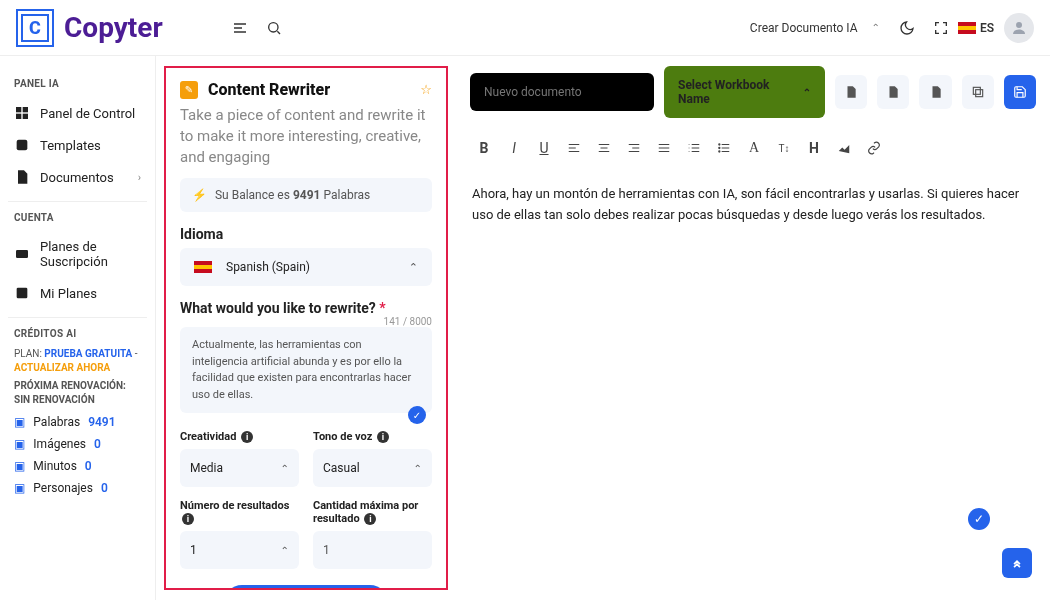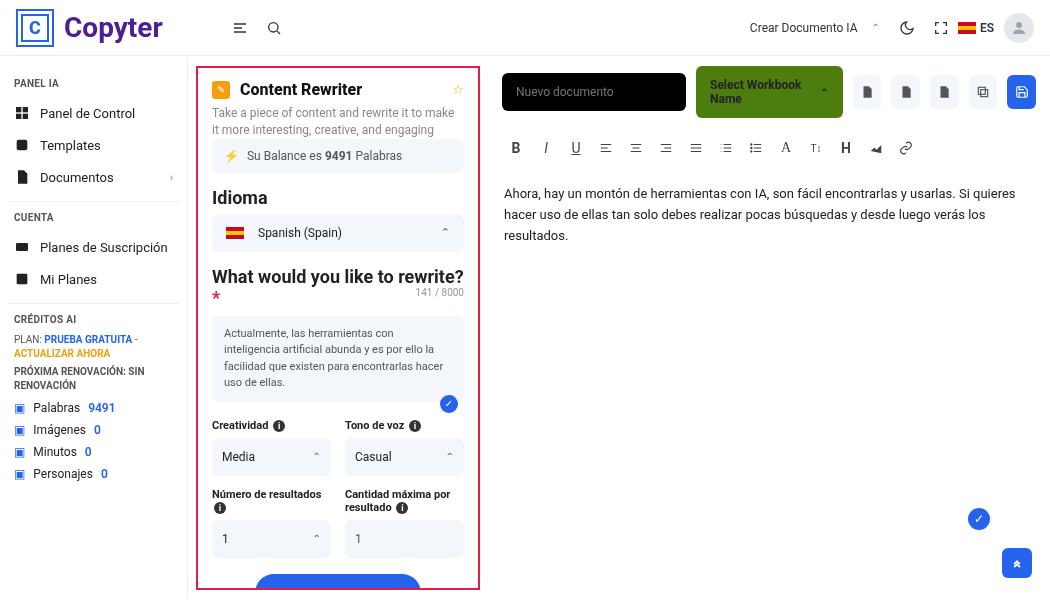--- a/index.html
+++ b/index.html
@@ -15,44 +15,44 @@
   .hicon svg { width:16px; height:16px; }
   .doc-ia { font-size:12px; color:#333; margin-right:4px;}
   .chev { font-size:10px; color:#777; margin: 0 10px; }
   .flag { display:inline-block; width:18px; height:12px; background: linear-gradient(to bottom, #c60b1e 33%, #ffc400 33%, #ffc400 66%, #c60b1e 66%); margin-right:4px; vertical-align:middle;}
   .avatar { width:30px; height:30px; border-radius:50%; background:#e5e7eb; display:flex; align-items:center; justify-content:center; margin-left:10px;}
   .avatar svg { width:18px; height:18px; color:#9ca3af;}
   
   .main { display:flex; height: calc(600px - 56px); }
   
   
-  .sidebar { width: 188px; border-right:1px solid #eee; padding: 12px 8px; overflow:auto; }
+  .sidebar { width: 156px; border-right:1px solid #eee; padding: 12px 8px; overflow:auto; }
   .sb-title { font-size:10px; font-weight:700; color:#555; letter-spacing:0.3px; margin: 10px 6px 8px;}
   .sb-item { display:flex; align-items:center; padding:8px 6px; font-size:13px; color:#222; cursor:pointer; gap:10px;}
   .sb-item .ico { width:16px; height:16px; display:flex; align-items:center; justify-content:center;}
   .sb-item .arrow { margin-left:auto; color:#888; font-size:11px;}
   .sb-divider { border-top:1px solid #eee; margin:8px 0;}
   .sb-small { font-size:10px; color:#555; margin:4px 6px; line-height:1.4;}
   .link-blue { color:#2563eb; font-weight:700; }
   .link-orange { color:#f59e0b; font-weight:700;}
   .stat { display:flex; align-items:center; gap:8px; font-size:12px; padding:4px 6px; color:#222;}
   .stat .ico { color:#2563eb; }
   .stat .val { color:#2563eb; font-weight:600;}
   
   
   .tpl-wrap { width: 300px; padding: 10px 8px; }
   .tpl { border: 2px solid #e11d48; height: 100%; padding: 12px 14px; position:relative; overflow:auto;}
   .tpl-header { display:flex; align-items:center; gap:10px; margin-bottom:6px;}
   .tpl-badge { width:18px; height:18px; background:#f59e0b; border-radius:3px; display:flex; align-items:center; justify-content:center; color:#fff; font-size:10px;}
   .tpl-title { font-weight:800; font-size:16px; color:#111; flex:1;}
   .star { color:#f59e0b; }
-  .tpl-desc { font-size:12px; color:#888; line-height:1.4; }
+  .tpl-desc { font-size:15px; color:#888; line-height:1.4; margin-bottom:10px;}
   .balance { background:#f3f6fb; border-radius:6px; padding:10px 12px; font-size:12px; color:#555; margin-bottom:14px; display:flex; align-items:center; gap:8px;}
   .balance .bolt { color:#2563eb; }
-  .label { font-size:18px; font-weight:700; color:#222; margin-bottom:6px; display:block;}
+  .label { font-size:14px; font-weight:700; color:#222; margin-bottom:6px; display:block;}
   .info { display:inline-flex; width:12px; height:12px; border-radius:50%; background:#333; color:#fff; font-size:9px; align-items:center; justify-content:center; margin-left:2px;}
   .select { background:#f3f6fb; border-radius:6px; padding:12px 14px; display:flex; align-items:center; gap:10px; font-size:12px; color:#222; cursor:pointer; margin-bottom:14px;}
   .select .arr { margin-left:auto; color:#555; font-size:11px;}
   .textarea { background:#f3f6fb; border-radius:6px; padding:10px 12px; font-size:11px; color:#555; line-height:1.5; min-height:86px; position:relative; margin-bottom:14px; resize:none; border:none; width:100%; font-family:inherit;}
   .check-badge { position:absolute; right:6px; bottom:6px; width:18px; height:18px; border-radius:50%; background:#2563eb; color:#fff; display:flex; align-items:center; justify-content:center; font-size:10px;}
   .ta-wrap { position:relative; }
   .counter { font-size:10px; color:#999; float:right;}
   .req { color:#e11d48; }
   .row2 { display:flex; gap:14px; margin-bottom:12px;}
   .col { flex:1; }

